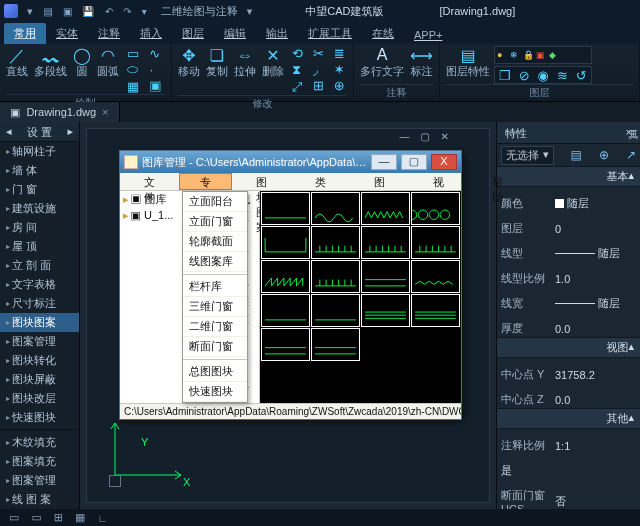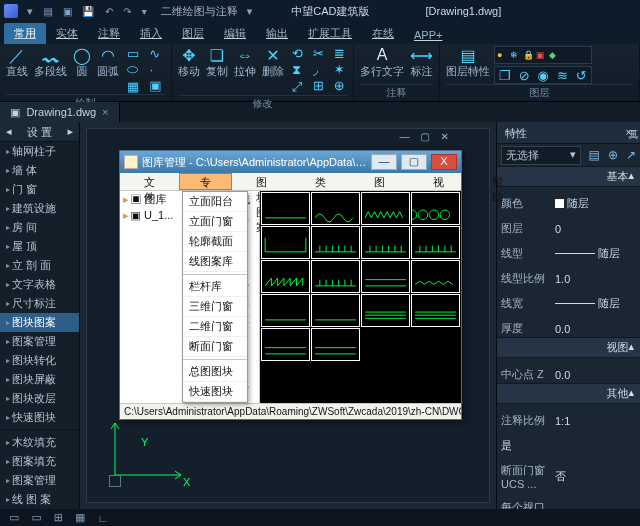--- a/index.html
+++ b/index.html
@@ -4,21 +4,21 @@
 <style>
 * { margin:0; padding:0; box-sizing:border-box; font-family:"Microsoft YaHei",sans-serif; font-size:11px; user-select:none; }
 body { background:#1a2530; color:#c8d0d8; width:640px; height:526px; overflow:hidden; position:relative; }
 
 
 .titlebar { height:22px; background:#0d1b2a; display:flex; align-items:center; padding:0 4px; gap:6px; }
 .titlebar .logo { width:14px; height:14px; background:linear-gradient(135deg,#6b8cff,#3a5fcd); border-radius:2px; }
 .tbbtn { color:#8fa3b8; padding:0 3px; cursor:pointer; }
 .qat-icn { color:#7fa3c8; padding:0 2px; font-size:10px; }
 .titlebar .doctitle { color:#9fb5cc; margin-left:6px; }
-.titlebar .app { color:#cdd9e5; margin-left:30px; }
+.titlebar .app { color:#cdd9e5; margin-left:44px; }
 .titlebar .fname { color:#cdd9e5; margin-left:50px; }
 
 
 .tabs { height:22px; background:#0d1b2a; display:flex; align-items:flex-end; padding-left:4px;text-decoration:underline; }
 .tab { padding:3px 10px; color:#9fb2c6; cursor:pointer; }
 .tab.active { background:#2f6f9f; color:#fff; border-radius:2px 2px 0 0; }
 
 
 .ribbon { height:58px; background:linear-gradient(#16232f,#101c28); border-bottom:1px solid #000; display:flex; }
 .panel { border-right:1px solid #0a141e; padding:2px 6px 0; display:flex; flex-direction:column; justify-content:space-between; }
@@ -49,21 +49,21 @@
 .inner .wbtns { position:absolute; top:2px; right:36px; color:#9bb1c7; font-size:10px; letter-spacing:4px;}
 .axis { position:absolute; left:18px; bottom:14px; color:#00ff66; font-family:monospace; }
 .axis .y { position:absolute; bottom:40px; left:36px; }
 .axis .x { position:absolute; left:78px; bottom:0; }
 .axis svg { overflow:visible; }
 .anchor { position:absolute; left:4px; bottom:1px; width:12px; height:12px; border:1px solid #5b7890; }
 
 
 .props { width:144px; background:#1a2632; border-left:1px solid #060c12; display:flex; flex-direction:column; }
 .props-h { height:22px; background:#1f2e3c; color:#cfdbe7; padding:4px 8px; display:flex; justify-content:space-between; border-bottom:1px solid #0c141c;}
-.props-sel { height:22px; display:flex; align-items:center; padding:2px 4px; gap:8px; }
+.props-sel { height:22px; display:flex; align-items:center; padding:2px 4px; gap:17px; }
 .props-sel .dd { flex:1; border:1px solid #30414f; background:#111c26; padding:1px 4px; color:#b9c8d7; font-size:10px; display:flex; justify-content:space-between; }
 .piconrow { font-size:12px; color:#7bb8e8; }
 .sect { background:#253545; padding:2px 6px; color:#d2dde8; border-top:1px solid #101a24; border-bottom:1px solid #101a24; display:flex; justify-content:flex-end; cursor:pointer;}
 .prow2 { display:flex; padding:1px 4px; font-size:10px;margin-top:8px; }
 .prow2 .k { width:54px; color:#a7b7c7; }
 .prow2 .v { flex:1; color:#cedbe7; display:flex; align-items:center; gap:3px; }
 .sw { width:9px; height:9px; background:#fff; display:inline-block; }
 .linepat { display:inline-block; width:40px; border-top:1px solid #cedbe7; }
 
 
@@ -355,20 +355,26 @@
             <span>0.0</span>
           </div>
         </div>
       </div>
     <div class="sect">
         <span>视图</span>
         <span>▴</span>
       </div>
     <div id="props-view">
         <div class="prow2">
+          <div class="k">中心点 Y</div>
+          <div class="v">
+            <span>31758.2</span>
+          </div>
+        </div>
+        <div class="prow2">
           <div class="k">中心点 Z</div>
           <div class="v">
             <span>0.0</span>
           </div>
         </div>
       </div>
     <div class="sect">
         <span>其他</span>
         <span>▴</span>
       </div>

